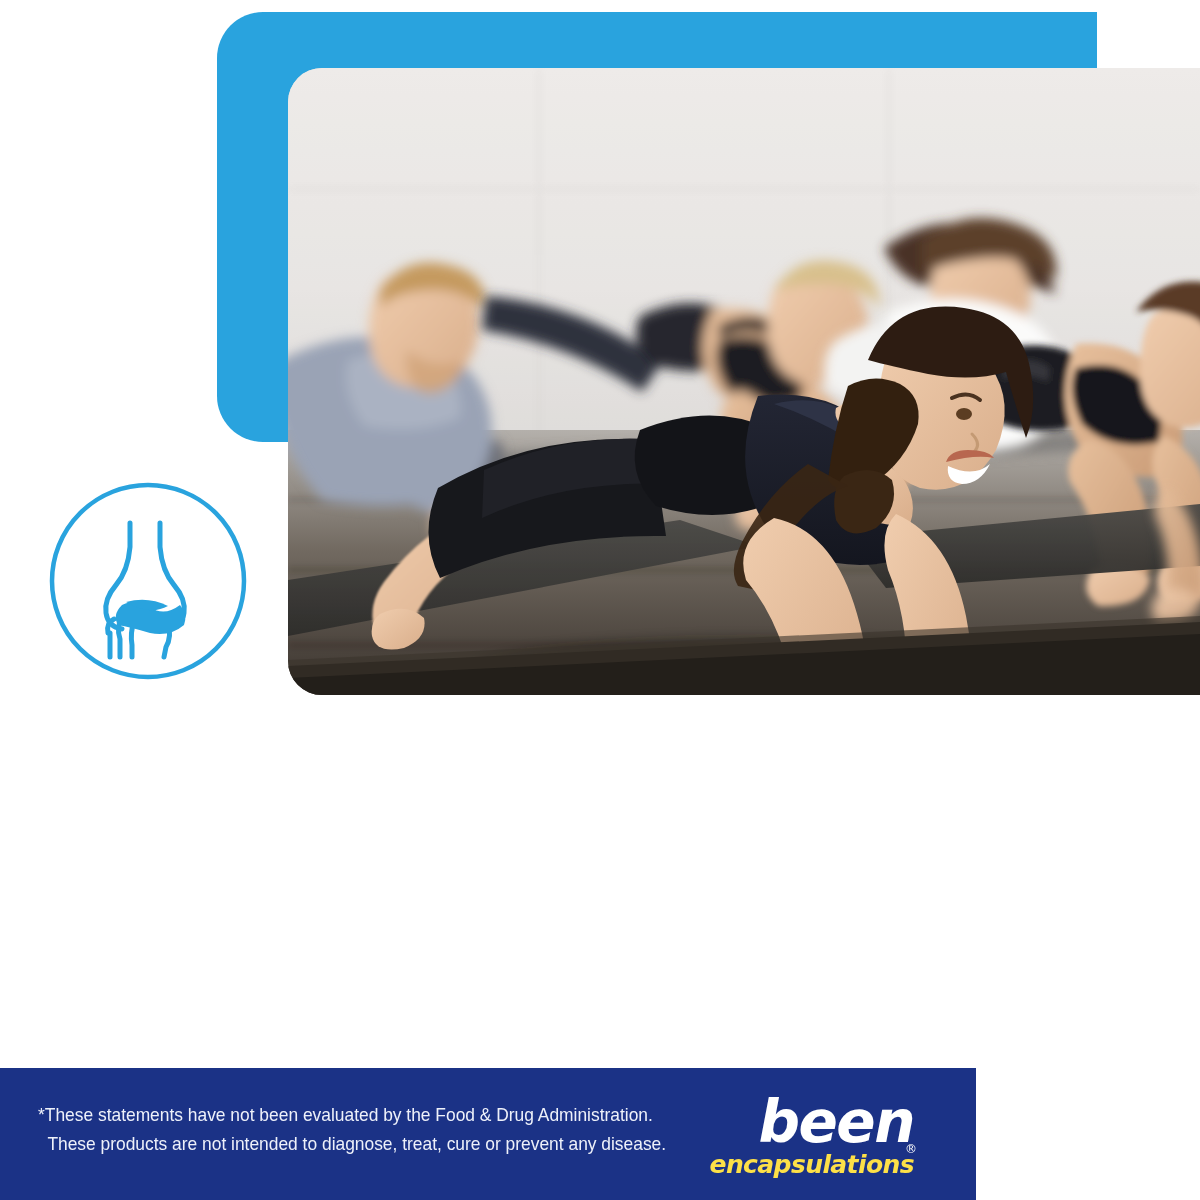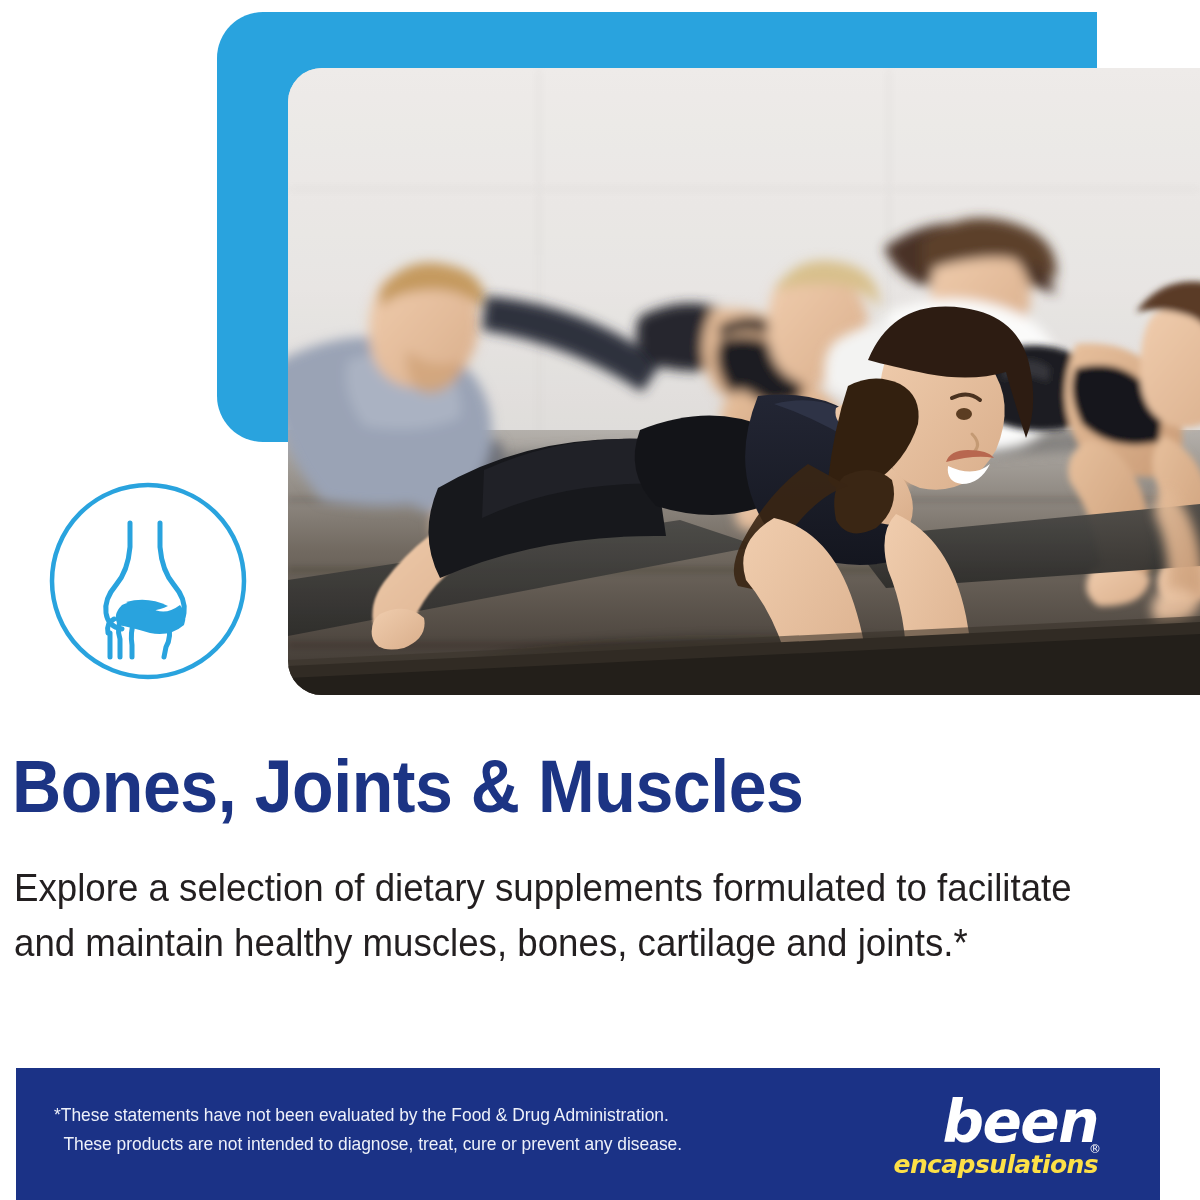--- a/index.html
+++ b/index.html
@@ -109,23 +109,23 @@
     line-height: 55px;
     font-weight: 300;
     color: #231f20;
     transform: scaleX(0.94);
     transform-origin: left top;
   }
 
   
   .footer {
     position: absolute;
-    left: 16px;
+    left: 0;
     top: 1068px;
-    width: 1144px;
+    width: 976px;
     height: 132px;
     background: #1b3286;
   }
   .disclaimer {
     position: absolute;
     left: 38px;
     top: 32px;
     width: 760px;
     margin: 0;
     font-family: "Liberation Sans Narrow", "Liberation Sans", sans-serif;
@@ -404,24 +404,20 @@
         <path d="M66 138 q -8 4 -6 14"></path>
 
         <path d="M120 140 q 4 16 -2 26 L116 176"></path>
       </g>
 
       <path d="M74 124 q 16 -8 28 2 q 14 10 30 -2 q 8 10 4 20 q -14 12 -34 8 q -20 -6 -32 -8 q -6 -10 4 -20 z" fill="#29a3de"></path>
       <path d="M78 121 q 22 -6 42 4 q -18 10 -42 -4 z" fill="#29a3de"></path>
     </svg>
   </div>
 
-  <div class="content">
-    <h1 class="page-title">Bones, Joints &amp; Muscles</h1>
-    <p class="page-subtitle">Explore a selection of dietary supplements formulated to facilitate and maintain healthy muscles, bones, cartilage and joints.*</p>
-  </div>
 
   <div class="footer">
     <p class="disclaimer">
       <span>*These statements have not been evaluated by the Food &amp; Drug Administration.</span>
       <span class="line2">These products are not intended to diagnose, treat, cure or prevent any disease.</span>
     </p>
 
     <div class="brand-logo">
       <span class="brand-word">been</span>
       <span class="brand-sub-wrap">

